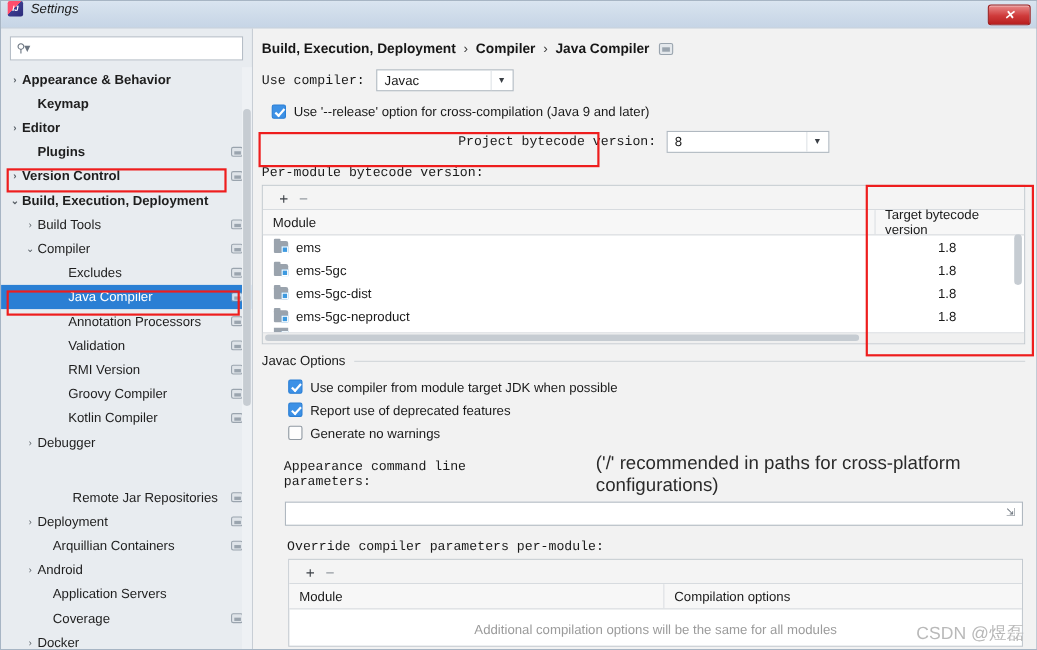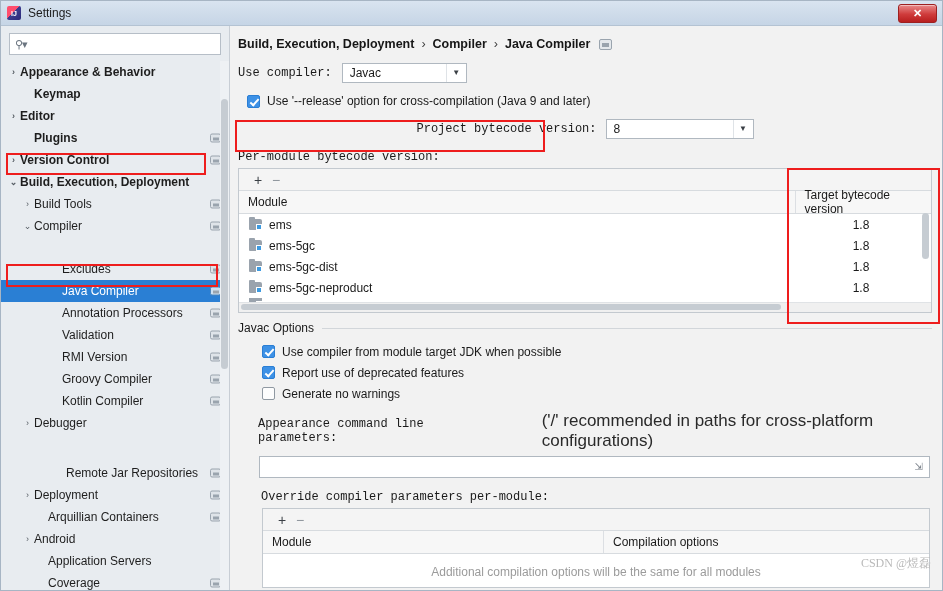--- a/index.html
+++ b/index.html
@@ -20,24 +20,25 @@
     box-sizing: border-box;
     background: #f2f2f2;
     display: flex;
     flex-direction: column;
   }
   
   .titlebar {
     height: 24px;
     background: linear-gradient(to bottom, #d9e4f0 0%, #cfdcea 50%, #c6d5e6 100%);
     border-bottom: 1px solid #b4c3d3;
-    display: flex; align-items: center;
+    display: flex; 
     padding-left: 6px;
     flex: 0 0 auto;
     position: relative;
+    font-style: italic;
   }
   .app-icon {
     width: 14px; height: 14px;
     border-radius: 2px;
     background: linear-gradient(135deg, #ff4d6d 0%, #ff4d6d 45%, #3d3d8f 45%, #2b2b7a 100%);
     position: relative;
     flex: 0 0 auto;
   }
   .app-icon::after {
     content: "IJ";
@@ -379,25 +380,24 @@
   
   .ann {
     position: absolute;
     border: 2px solid #ee1d1d;
     box-sizing: border-box;
     pointer-events: none;
     z-index: 50;
   }
   .watermark {
     position: absolute;
-    right: 11px; bottom: 18px;
-    font-size: 12px;
+    right: 11px; bottom: 3px;
+    font-size: 16px;
     color: #b9b9b9;
     z-index: 60;
-    font-family: Liberation Serif, serif;
   }
 </style>
 </head>
 <body>
 
 <div class="window">
 
   <div class="titlebar">
     <div class="app-icon"></div>
     <div class="title-text">Settings</div>
@@ -442,21 +442,21 @@
           <div class="tree-item" style="padding-left: 20px;">
             <span class="arrow">›</span>
             <span>Build Tools</span>
             <span class="chip"></span>
           </div>
           <div class="tree-item" style="padding-left: 20px;">
             <span class="arrow">⌄</span>
             <span>Compiler</span>
             <span class="chip"></span>
           </div>
-          <div class="tree-item" style="padding-left: 48px; margin-top: 21px;">
+          <div class="tree-item" style="padding-left: 48px;">
             <span class="arrow"></span>
             <span>Excludes</span>
             <span class="chip"></span>
           </div>
           <div class="tree-item sel" style="padding-left: 48px;">
             <span class="arrow"></span>
             <span>Java Compiler</span>
             <span class="chip"></span>
           </div>
           <div class="tree-item" style="padding-left: 48px;">

